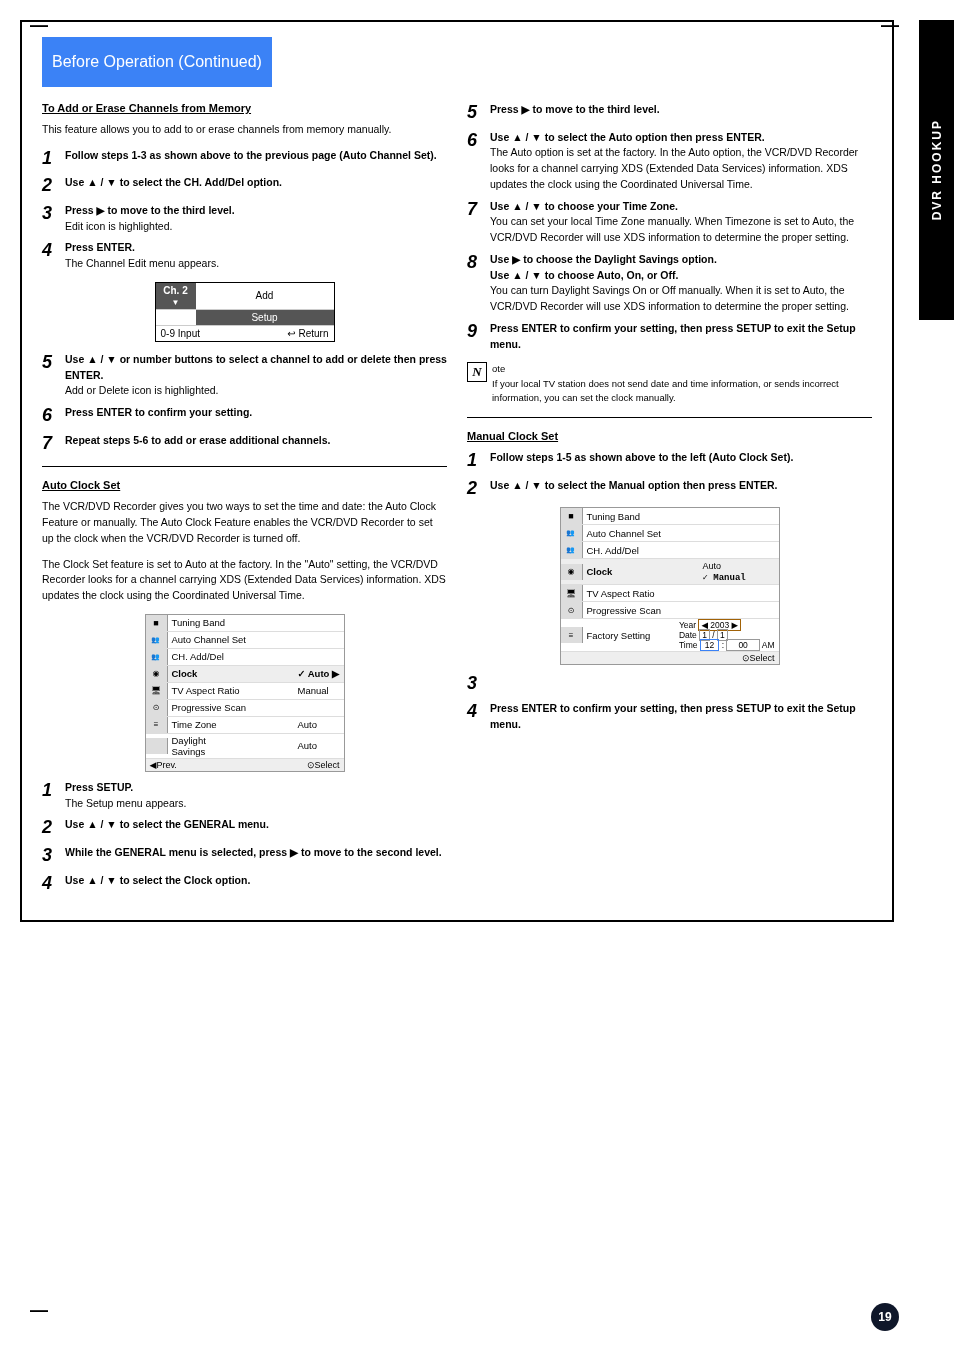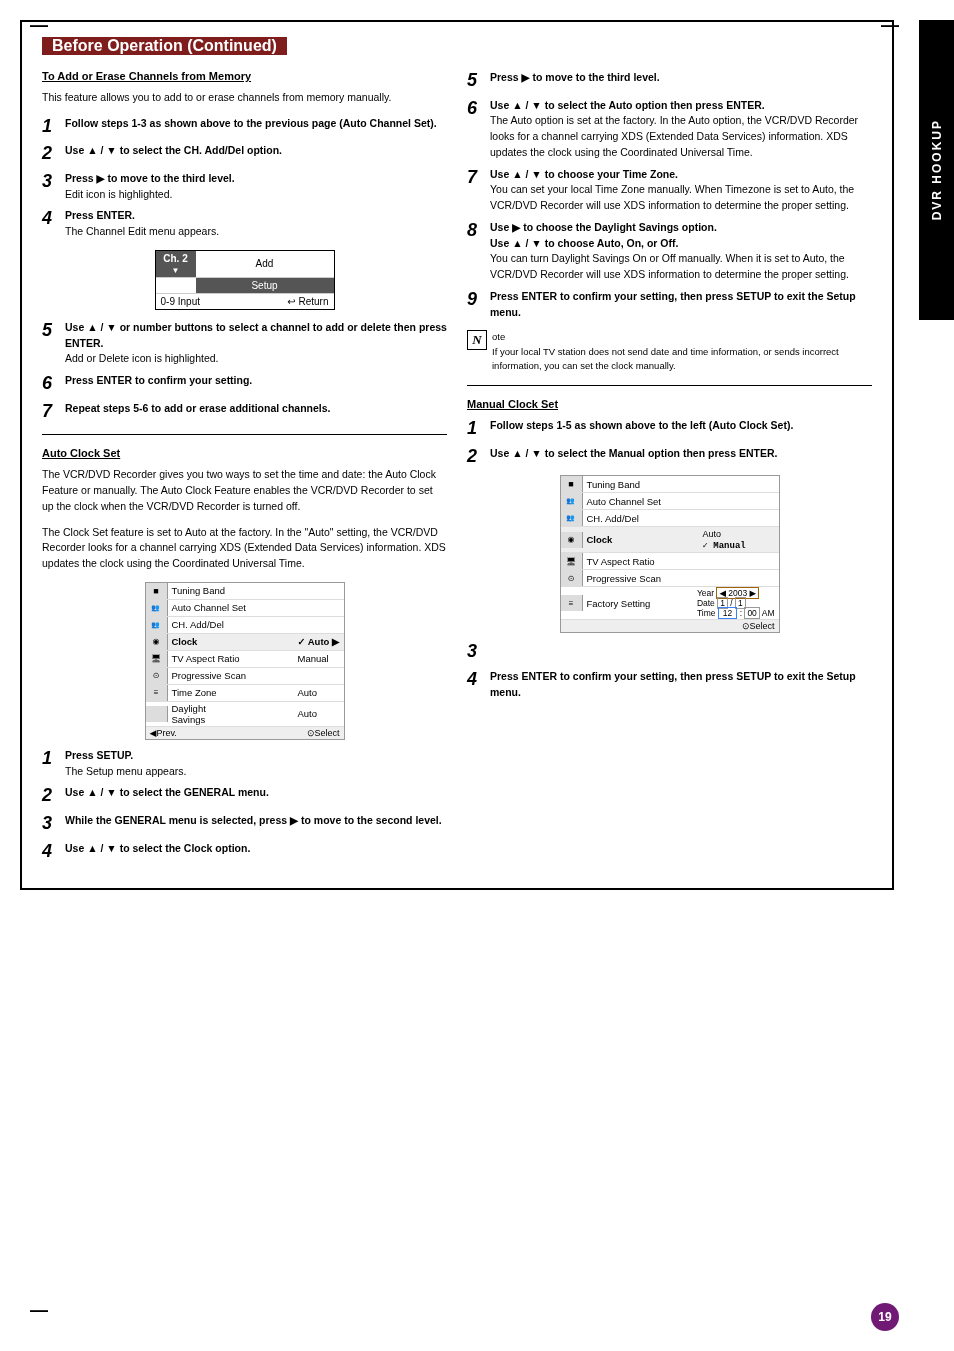--- a/index.html
+++ b/index.html
@@ -19,24 +19,24 @@
       position: relative;
     }
     .main-content {
       margin-right: 40px;
       border: 2px solid #000;
       padding: 15px 20px 20px 20px;
       position: relative;
     }
     .page-title {
       font-size: 16px;
-      font-weight: bold;
-      background: #7f1d1d;
+      font-weight: normal;
+      background: #3b82f6;
       color: #fff;
-      padding: 0 10px;
+      padding: 16px 10px;
       display: inline-block;
       margin-bottom: 15px;
     }
     .two-col {
       display: flex;
       gap: 20px;
     }
     .left-col {
       flex: 1;
     }
@@ -225,21 +225,21 @@
       font-size: 12px;
       font-weight: bold;
       writing-mode: vertical-rl;
       transform: rotate(180deg);
       letter-spacing: 2px;
     }
     .page-num {
       position: absolute;
       bottom: 20px;
       right: 55px;
-      background: #701a75;
+      background: #0f172a;
       color: #fff;
       border-radius: 50%;
       width: 28px;
       height: 28px;
       display: flex;
       align-items: center;
       justify-content: center;
       font-size: 12px;
       font-weight: bold;
     }
@@ -489,21 +489,21 @@
             <div class="manual-icon-cell" style="font-size:8px;">⊙</div>
             <div class="manual-label-cell">Progressive Scan</div>
             <div class="manual-value-cell"></div>
           </div>
           <div class="manual-menu-row">
             <div class="manual-icon-cell" style="font-size:8px;">≡</div>
             <div class="manual-label-cell">Factory Setting</div>
             <div class="manual-value-cell">
               <div style="font-size:8.5px;">Year <span style="border:1px solid #a16207;padding:0 2px;">◀ 2003 ▶</span></div>
               <div style="font-size:8.5px;">Date <span style="border:1px solid #999;padding:0 2px;">1</span> / <span style="border:1px solid #999;padding:0 2px;">1</span></div>
-              <div style="font-size:8.5px;">Time <span style="border:1px solid #3b82f6;padding:0 4px;">12</span> : <span style="border:1px solid #999;padding:0 2px;">00</span> AM</div>
+              <div style="font-size:8.5px;">Time <span style="border:1px solid #3b82f6;padding:0 4px;">12</span> : <span style="border:1px solid #999;padding:0 11px;">00</span> AM</div>
             </div>
           </div>
           <div class="manual-nav-row">
             <span>⊙Select</span>
           </div>
         </div>
 
         <div class="step">
           <span class="step-num">3</span>
         </div>

